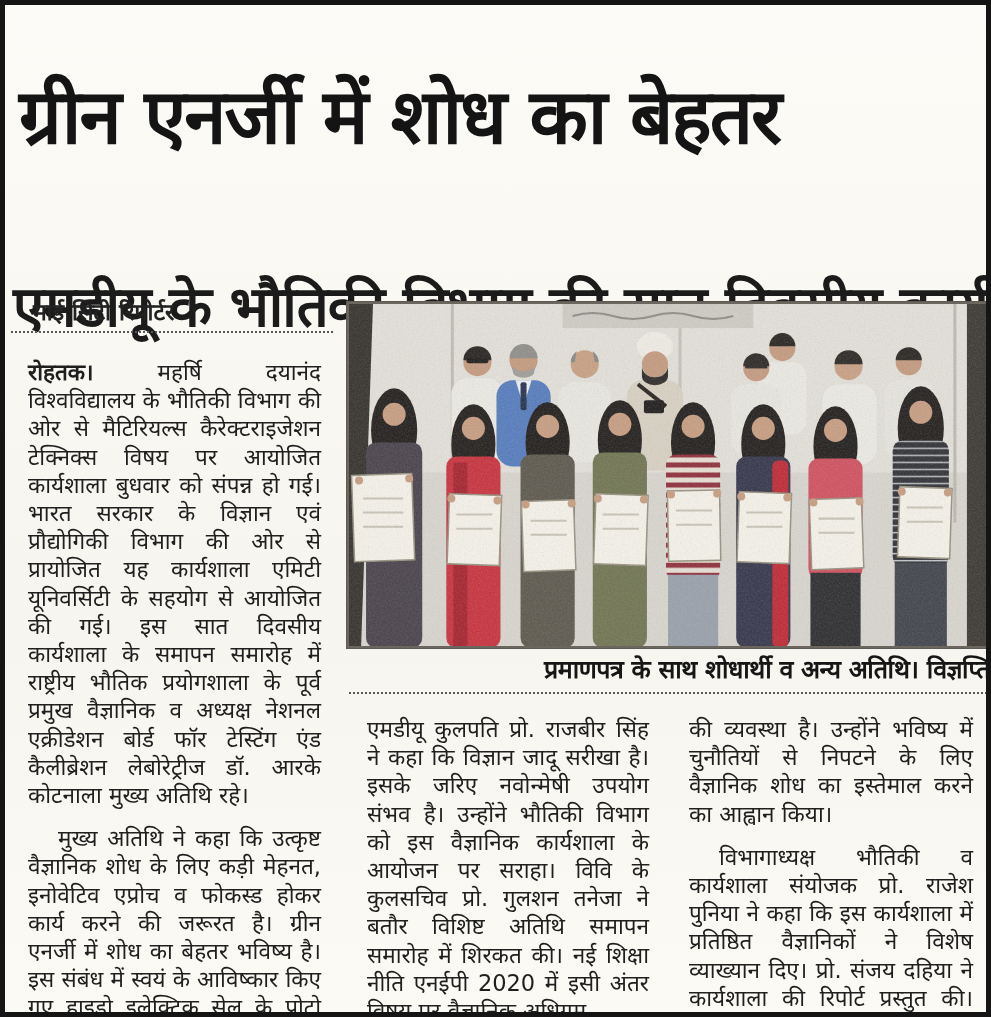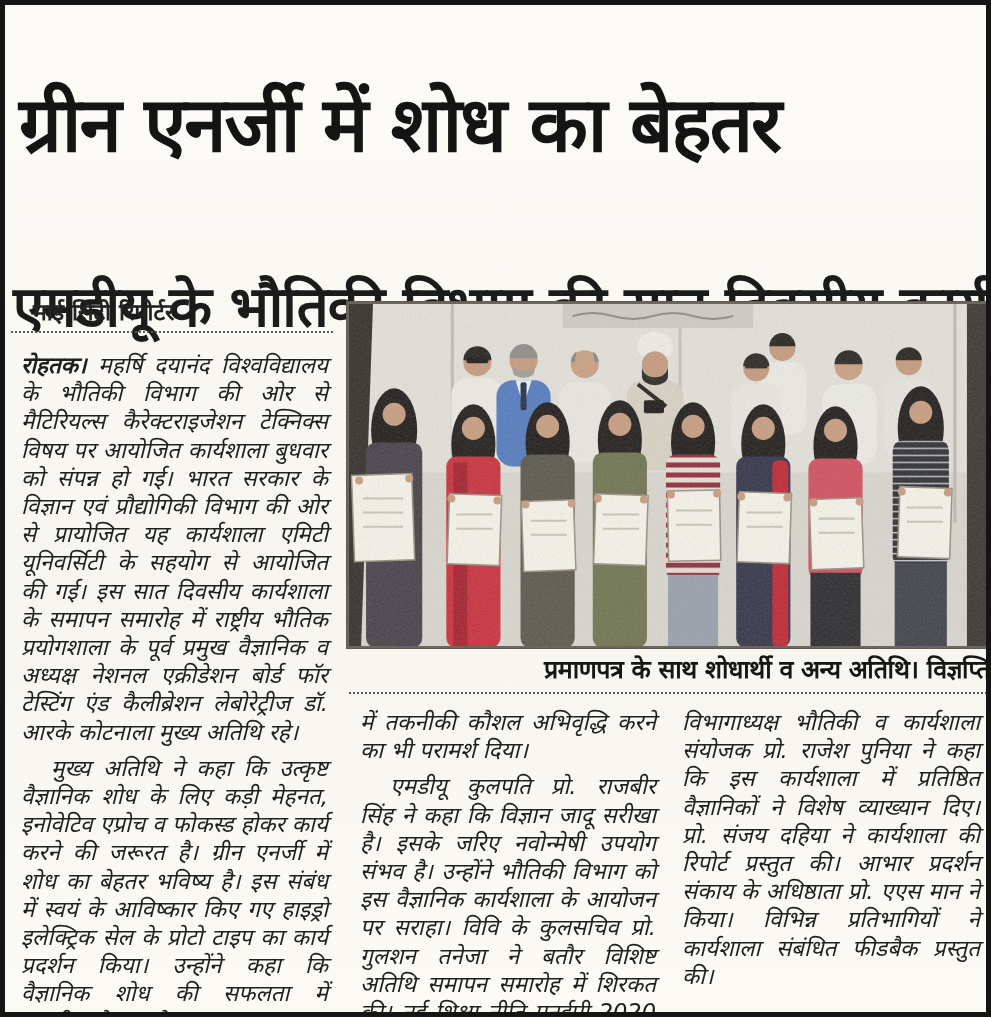--- a/index.html
+++ b/index.html
@@ -4,36 +4,36 @@
 <style>
   html,body{margin:0;padding:0;background:#e9e9e9;}
   .clip{
     position:relative;width:991px;height:1017px;box-sizing:border-box;
     background:linear-gradient(180deg,#fcfbf7 0%,#f7f5ef 60%,#fbfaf5 100%);
     border:5px solid #151515;overflow:hidden;
     font-family:"DejaVu Sans",sans-serif;color:#1e1e1e;
   }
   .abs{position:absolute;}
   .headline{
-    left:14px;top:16px;width:960px;
+    left:14px;top:8px;width:960px;
     font-size:76px;line-height:106px;font-weight:bold;color:#141414;
     letter-spacing:-2px;white-space:nowrap;
   }
   .headline .hl-line{display:block;}
   .subheadline{
     left:8px;top:230px;width:964px;
     font-size:56px;line-height:52px;font-weight:bold;color:#1b1b1b;
     white-space:nowrap;letter-spacing:-1px;
   }
   .byline{left:28px;top:290px;font-size:23px;font-weight:bold;color:#222;}
   .rule{border-top:2px dotted #585858;height:0;}
   .rule-byline{left:6px;top:326px;width:322px;}
   .rule-caption{left:344px;top:687px;width:638px;}
   .col{font-size:22.5px;line-height:28.2px;text-align:justify;color:#1f1f1f;}
-  .col p{margin:8px;font-style:italic;}
+  .col p{margin:15px;}
   .col p + p{text-indent:30px;}
   .col-left{left:8px;top:338px;width:323px;}
   .col-mid{left:347px;top:695px;width:312px;}
   .col-right{left:669px;top:695px;width:314px;}
   .dateline{font-weight:bold;}
   .photo-wrap{left:341px;top:296px;width:644px;height:346px;border:1px solid #5f5b54;background:#d9d6cf;}
   .photo-wrap svg{display:block;width:100%;height:100%;}
   .caption{
     left:341px;top:646px;width:644px;text-align:right;
     font-size:25px;font-weight:bold;color:#161616;letter-spacing:-0.5px;
@@ -214,21 +214,21 @@
 
   <div class="abs col col-left">
     <p>
       <span class="dateline">रोहतक।</span>
       <span>महर्षि दयानंद विश्वविद्यालय के भौतिकी विभाग की ओर से मैटिरियल्स कैरेक्टराइजेशन टेक्निक्स विषय पर आयोजित कार्यशाला बुधवार को संपन्न हो गई। भारत सरकार के विज्ञान एवं प्रौद्योगिकी विभाग की ओर से प्रायोजित यह कार्यशाला एमिटी यूनिवर्सिटी के सहयोग से आयोजित की गई। इस सात दिवसीय कार्यशाला के समापन समारोह में राष्ट्रीय भौतिक प्रयोगशाला के पूर्व प्रमुख वैज्ञानिक व अध्यक्ष नेशनल एक्रीडेशन बोर्ड फॉर टेस्टिंग एंड कैलीब्रेशन लेबोरेट्रीज डॉ. आरके कोटनाला मुख्य अतिथि रहे।</span>
     </p>
     <p>मुख्य अतिथि ने कहा कि उत्कृष्ट वैज्ञानिक शोध के लिए कड़ी मेहनत, इनोवेटिव एप्रोच व फोकस्ड होकर कार्य करने की जरूरत है। ग्रीन एनर्जी में शोध का बेहतर भविष्य है। इस संबंध में स्वयं के आविष्कार किए गए हाइड्रो इलेक्ट्रिक सेल के प्रोटो टाइप का कार्य प्रदर्शन किया। उन्होंने कहा कि वैज्ञानिक शोध की सफलता में तकनीक के उपयोग व उपयुक्त मापन की भूमिका है। इस संदर्भ</p>
   </div>
 
   <div class="abs col col-mid">
-    <p>में तकनीकी कौशल अभिवृद्धि करने का भी परामर्श दिया।</p>
     <p>एमडीयू कुलपति प्रो. राजबीर सिंह ने कहा कि विज्ञान जादू सरीखा है। इसके जरिए नवोन्मेषी उपयोग संभव है। उन्होंने भौतिकी विभाग को इस वैज्ञानिक कार्यशाला के आयोजन पर सराहा। विवि के कुलसचिव प्रो. गुलशन तनेजा ने बतौर विशिष्ट अतिथि समापन समारोह में शिरकत की। नई शिक्षा नीति एनईपी 2020 में इसी अंतर विषय पर वैज्ञानिक अधिगम</p>
   </div>
 
   <div class="abs col col-right">
+    <p>की व्यवस्था है। उन्होंने भविष्य में चुनौतियों से निपटने के लिए वैज्ञानिक शोध का इस्तेमाल करने का आह्वान किया।</p>
     <p>विभागाध्यक्ष भौतिकी व कार्यशाला संयोजक प्रो. राजेश पुनिया ने कहा कि इस कार्यशाला में प्रतिष्ठित वैज्ञानिकों ने विशेष व्याख्यान दिए। प्रो. संजय दहिया ने कार्यशाला की रिपोर्ट प्रस्तुत की। आभार प्रदर्शन संकाय के अधिष्ठाता प्रो. एएस मान ने किया। विभिन्न प्रतिभागियों ने कार्यशाला संबंधित फीडबैक प्रस्तुत की।</p>
   </div>
 
 </div>
 
 </body></html>

